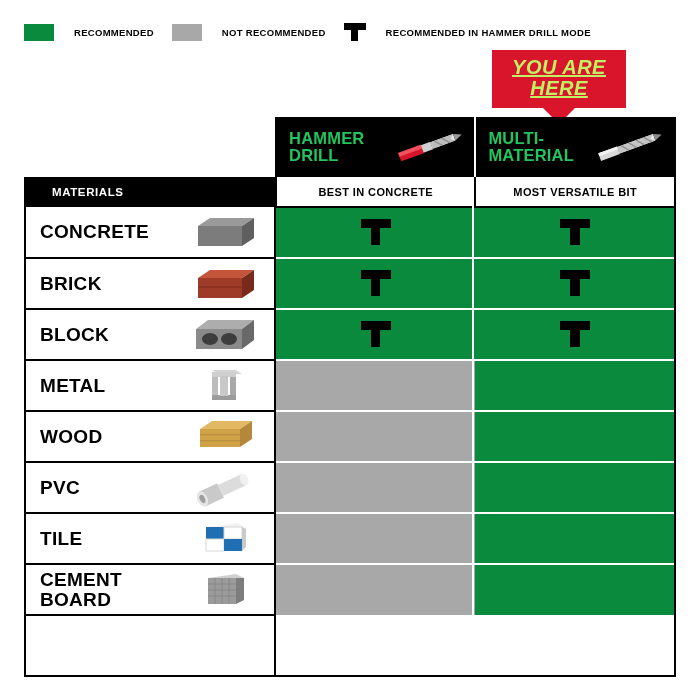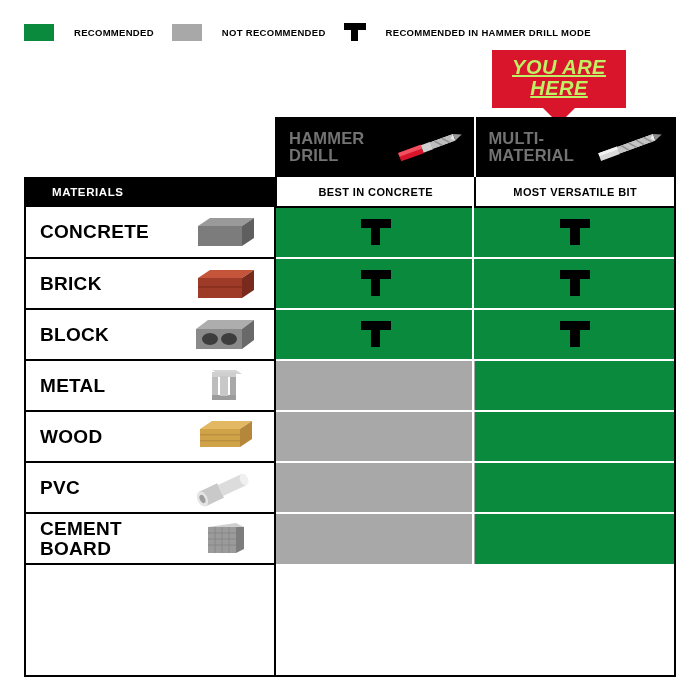--- a/index.html
+++ b/index.html
@@ -114,21 +114,21 @@
     width: 652px;
     border-collapse: collapse;
   }
   .col-mat { width: 252px; }
   .col-prod { width: 200px; }
 
   
   .prod-head {
     height: 60px;
     background: #000;
-    color: #737373;
+    color: #22c55e;
     position: relative;
     vertical-align: middle;
     padding: 0;
   }
   .prod-head-inner {
     display: flex;
     align-items: center;
     justify-content: space-between;
     height: 60px;
     padding: 0 8px 0 12px;
@@ -472,20 +472,39 @@
                 <ellipse cx="56" cy="22" rx="4" ry="6" fill="#f0f0f0"></ellipse>
               </g>
             </svg>
           </div>
         </div>
       </td>
       <td class="cell gray"></td>
       <td class="cell green"></td>
     </tr>
 
+    <tr>
+      <td class="row-mat">
+        <div class="mat-inner">
+          <div class="mat-name">Tile</div>
+          <div class="mat-art">
+            <svg width="72" height="44" viewBox="0 0 72 44">
+              <polygon points="16,10 48,6 56,12 24,16" fill="#f2f2f2"></polygon>
+              <rect x="16" y="10" width="18" height="24" fill="#1f6fb2"></rect>
+              <rect x="34" y="10" width="18" height="12" fill="#ffffff" stroke="#d6d6d6" stroke-width="1"></rect>
+              <rect x="16" y="22" width="18" height="12" fill="#ffffff" stroke="#d6d6d6" stroke-width="1"></rect>
+              <rect x="34" y="22" width="18" height="12" fill="#1f6fb2"></rect>
+              <polygon points="52,10 56,12 56,30 52,34" fill="#c9c9c9"></polygon>
+            </svg>
+          </div>
+        </div>
+      </td>
+      <td class="cell gray"></td>
+      <td class="cell green"></td>
+    </tr>
 
     <tr>
       <td class="row-mat" style="border-bottom:2px solid #000;">
         <div class="mat-inner">
           <div class="mat-name">Cement
 Board</div>
           <div class="mat-art">
             <svg width="72" height="44" viewBox="0 0 72 44">
               <polygon points="18,10 46,6 54,10 26,14" fill="#cfcfcf"></polygon>
               <rect x="18" y="10" width="28" height="26" fill="#9b9b9b"></rect>

